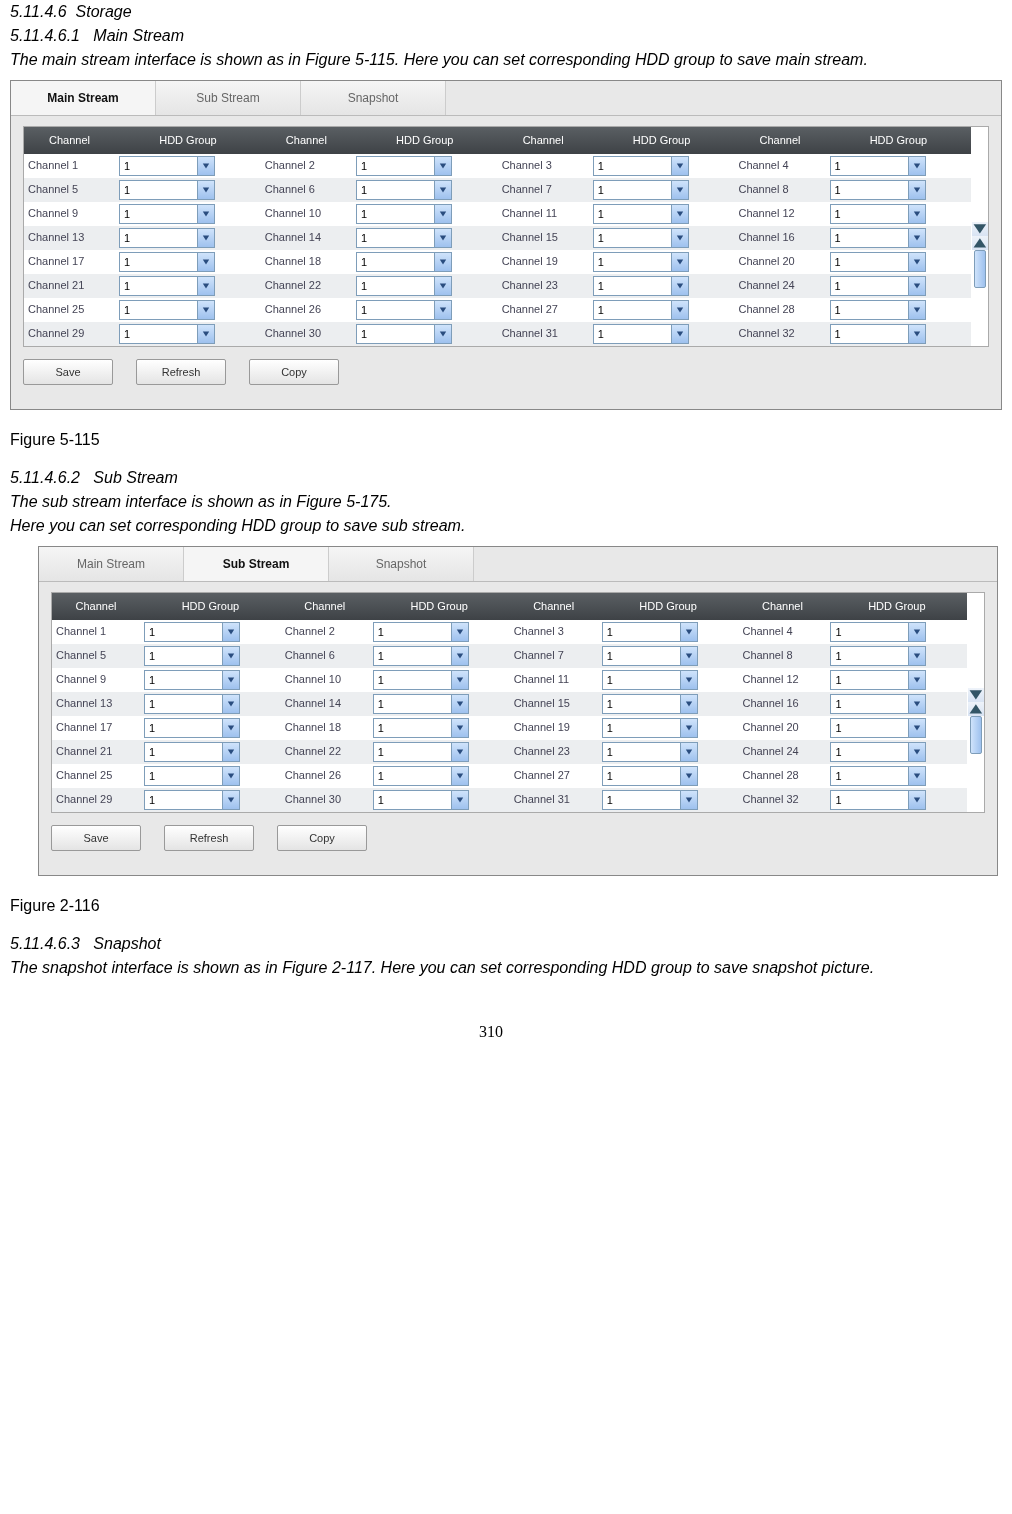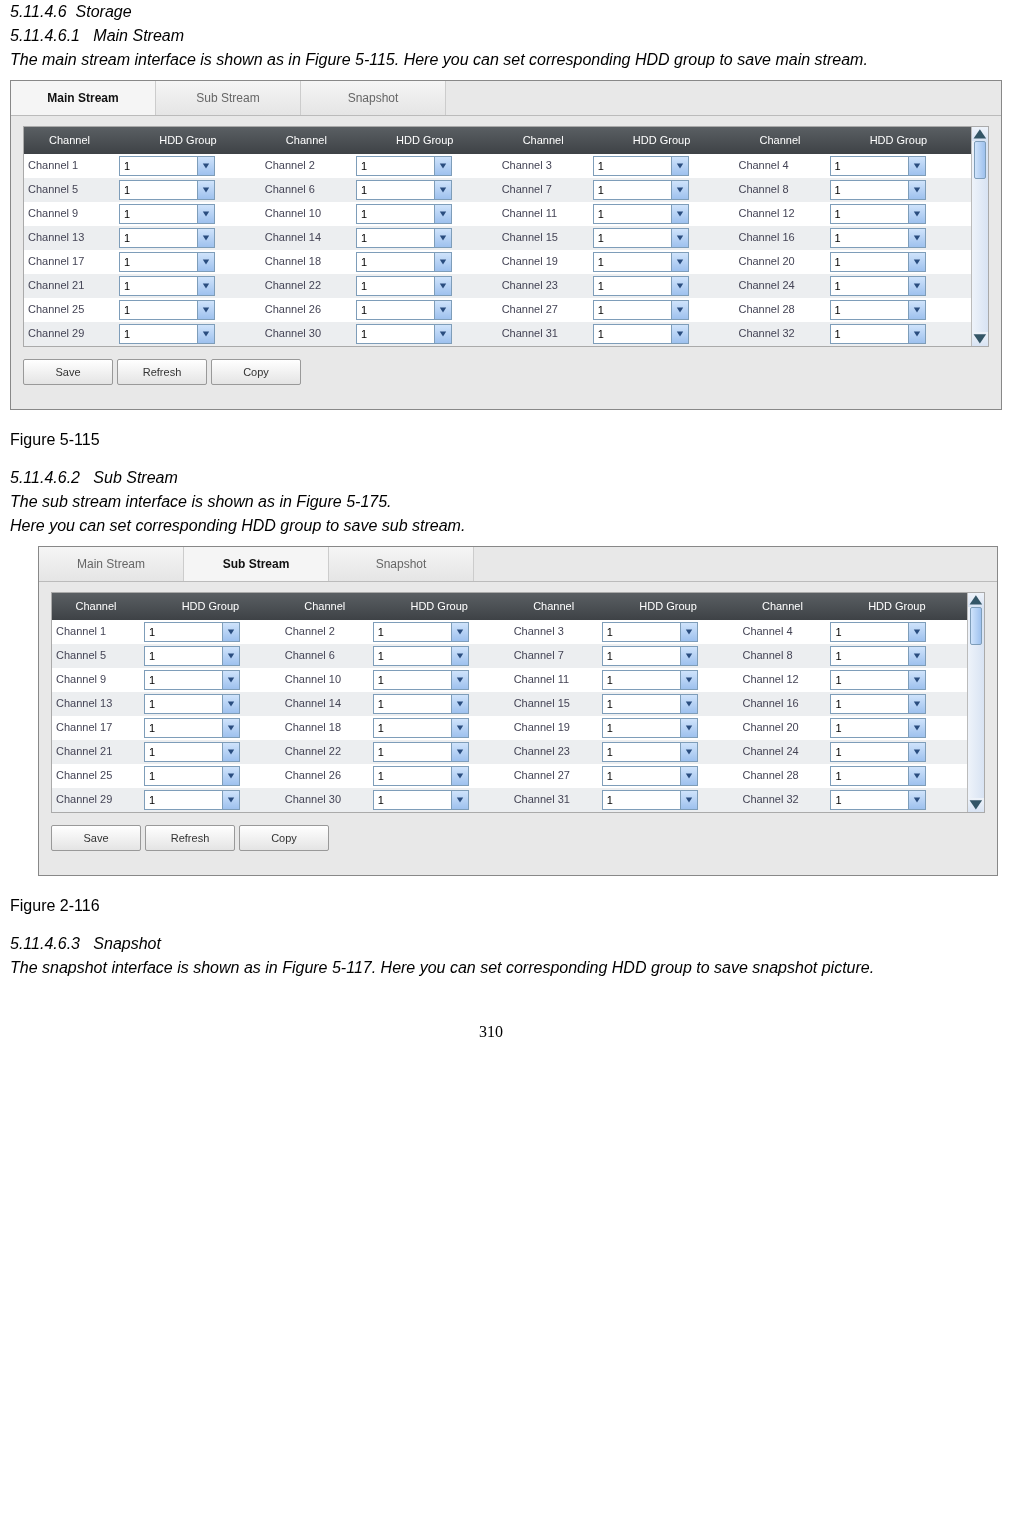--- a/index.html
+++ b/index.html
@@ -42,20 +42,21 @@
     color: #111;
     font-weight: bold;
     background: #f5f5f5;
   }
   .grid-wrap {
     margin: 10px 12px 12px 12px;
     border: 1px solid #aaa;
     position: relative;
     background: #fff;
     display: flex;
+    align-items: center;
   }
   table.grid {
     width: 100%;
     border-collapse: collapse;
     font-size: 11px;
     table-layout: fixed;
   }
   table.grid th {
     background: linear-gradient(#5a5f63,#3e4246);
     color: #fff;
@@ -114,21 +115,21 @@
     position: absolute;
     left: 0; right: 0;
     height: 14px;
     display: flex; align-items: center; justify-content: center;
     background: linear-gradient(#eef3fa,#d8e3f3);
   }
   .vscroll .arr.top { top: 0; }
   .vscroll .arr.bot { bottom: 0; }
   .buttons {
     display: flex;
-    gap: 4px;
+    gap: 23px;
     margin: 4px 12px 0 12px;
   }
   .btn {
     width: 88px;
     text-align: center;
     padding: 4px 0;
     font-size: 11px;
     color: #333;
     background: linear-gradient(#ffffff,#e4e4e4);
     border: 1px solid #999;
@@ -1000,15 +1001,15 @@
     </div>
   </div>
 </div>
 
 <div class="figcap">Figure 2-116</div>
 
 <div class="doc-text">
   <span>5.11.4.6.3</span>
   &nbsp;&nbsp;<span>Snapshot</span>
 </div>
-<div class="doc-text" style="text-align:justify">The snapshot interface is shown as in Figure 5-117. Here you can set corresponding HDD group to save snapshot picture.</div>
+<div class="doc-text" style="text-align:justify">The snapshot interface is shown as in Figure 2-117. Here you can set corresponding HDD group to save snapshot picture.</div>
 
 <div class="page-num">310</div>
 
 </body></html>

